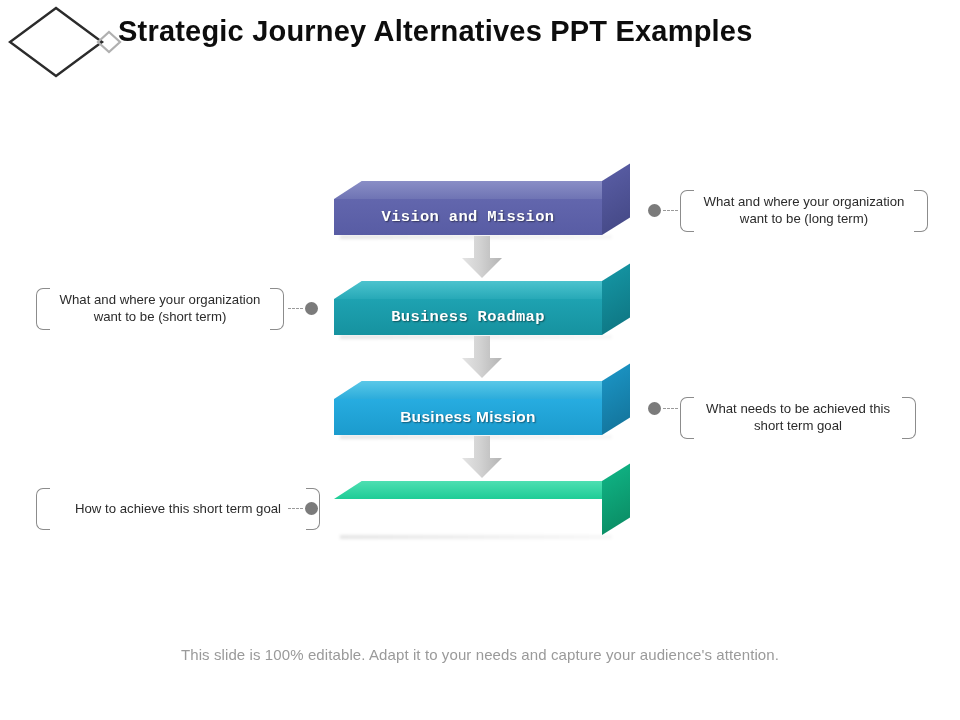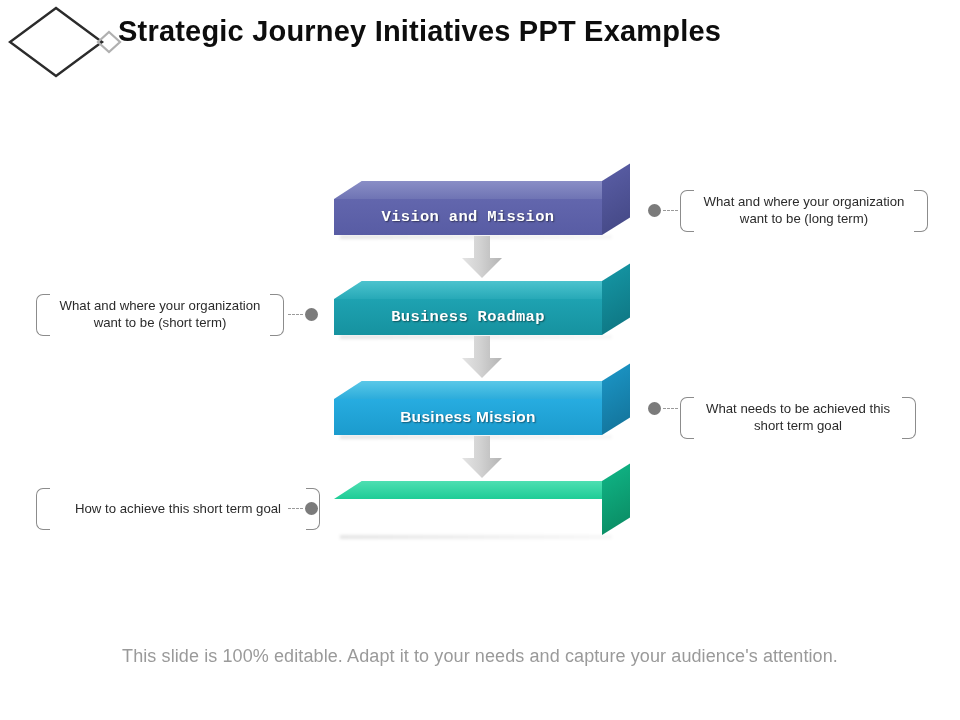--- a/index.html
+++ b/index.html
@@ -154,38 +154,38 @@
     top: 50%;
   }
 
   
   #slide-footer {
     position: absolute;
     left: 0;
     top: 646px;
     width: 960px;
     text-align: center;
-    font-size: 18px;
+    font-size: 15px;
     color: #9a9a9a;
     letter-spacing: 0.1px;
   }
 </style>
 </head>
 <body>
 
 <div id="slide-header">
 
   <div id="logo-mark">
     <svg width="120" height="76" viewBox="0 0 120 76">
       <polygon points="48,4 94,38 48,72 2,38" fill="none" stroke="#2b2b2b" stroke-width="2.4"></polygon>
       <polygon points="101,28 112,38 101,48 90,38" fill="none" stroke="#b0b0b0" stroke-width="2.2"></polygon>
     </svg>
   </div>
 
-  <div id="slide-title">Strategic Journey Initiatives PPT Examples</div>
+  <div id="slide-title">Strategic Journey Alternatives PPT Examples</div>
 </div>
 
 <div id="diagram-stage">
 
   <div class="box-3d" style="left:334px; top:181px;">
     <div class="box-shadow-strip"></div>
     <div class="box-top" style="background:linear-gradient(to bottom,#8a8ec6,#6f74b4);"></div>
     <div class="box-side" style="background:linear-gradient(to bottom,#565aa0,#474b8a);"></div>
     <div class="box-front" style="background:linear-gradient(to bottom,#6266ad,#585ca4);font-family:Liberation Mono, monospace;">
       <span class="box-label">Vision and Mission</span>
@@ -230,21 +230,21 @@
         <linearGradient id="agrad2" x1="0" y1="0" x2="1" y2="0">
           <stop offset="0%" stop-color="#e4e4e4"></stop>
           <stop offset="45%" stop-color="#d2d2d2"></stop>
           <stop offset="100%" stop-color="#b3b3b3"></stop>
         </linearGradient>
       </defs>
       <polygon points="14,0 30,0 30,22 42,22 22,42 2,22 14,22" fill="url(#agrad2)"></polygon>
     </svg>
   </div>
 
-  <div class="callout" style="left:36px; top:292px; width:282px;">
+  <div class="callout" style="left:36px; top:286px; width:282px;">
     <div style="position:absolute; left:0; top:0; width:248px; height:44px;">
       <div class="bracket bracket-left"></div>
       <div class="bracket bracket-right"></div>
       <div class="callout-text">What and where your organization want to be (short term)</div>
     </div>
     <div class="callout-dash" style="left:252px; width:15px;"></div>
     <div class="callout-dot" style="left:269px;"></div>
   </div>
 
   <div class="box-3d" style="left:334px; top:381px;">

